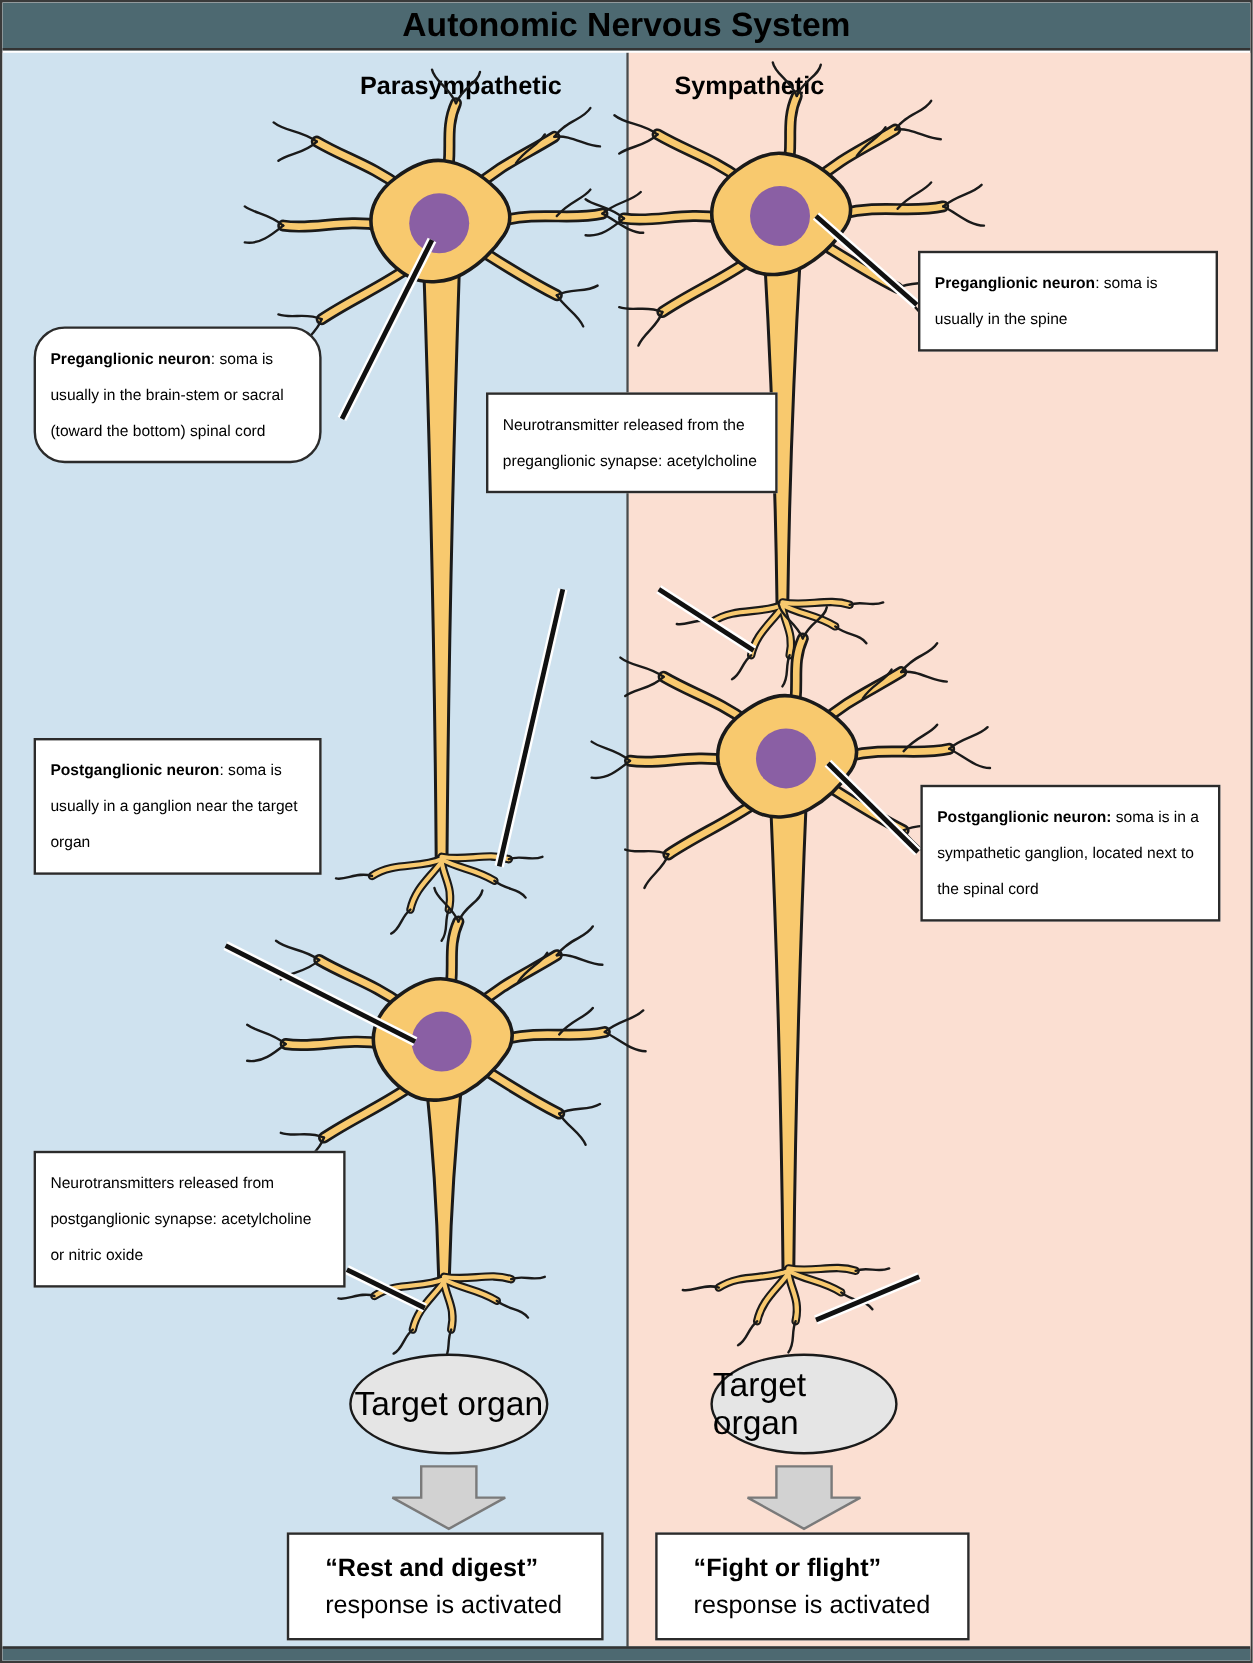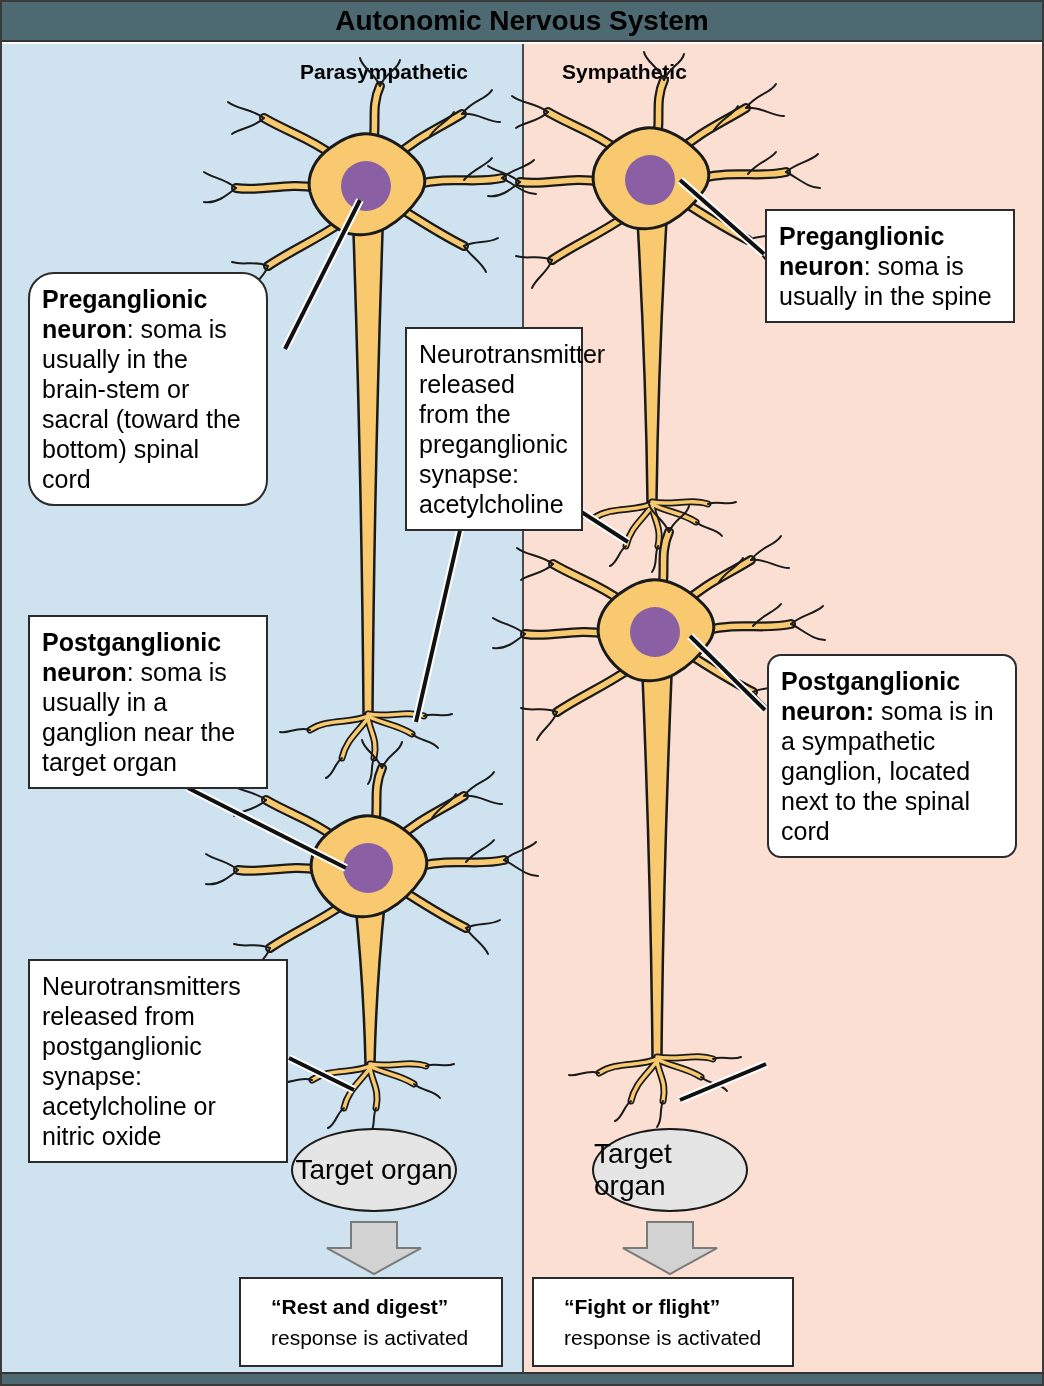--- a/index.html
+++ b/index.html
@@ -27,21 +27,21 @@
   .axon{fill:var(--neuron-fill,#f8c96e);stroke:#1a1a1a;stroke-width:2.5;}
   .arm-o{fill:none;stroke:#1a1a1a;stroke-width:10;stroke-linecap:round;}
   .arm-i{fill:none;stroke:var(--neuron-fill,#f8c96e);stroke-width:5.5;stroke-linecap:round;}
   .twig{fill:none;stroke:#1a1a1a;stroke-width:2;stroke-linecap:round;}
   .root-o{fill:none;stroke:#1a1a1a;stroke-width:7;stroke-linecap:round;}
   .root-i{fill:none;stroke:var(--neuron-fill,#f8c96e);stroke-width:3.5;stroke-linecap:round;}
   .nucleus{fill:var(--nucleus,#8a5fa4);}
   .blockarrow{fill:var(--arrow-fill,#d2d2d2);stroke:var(--arrow-stroke,#7a7a7a);stroke-width:2;}
   .tbox{
     position:absolute;background:#ffffff;border:2px solid var(--box-border,#2b2b2b);
-    padding:10px 12px;font-size:25px;line-height:30px;box-sizing:border-box;
+    padding:10px 12px;font-size:13px;line-height:30px;box-sizing:border-box;
   }
   .tbox .b{font-weight:bold;}
   .oval{
     position:absolute;background:#e5e5e5;border:2px solid #1a1a1a;border-radius:50%;
     display:flex;align-items:center;justify-content:center;font-size:28px;box-sizing:border-box;
   }
   .resp{
     position:absolute;background:#ffffff;border:2px solid var(--box-border,#2b2b2b);
     padding:12px 30px;font-size:21px;line-height:31px;box-sizing:border-box;
   }
@@ -165,51 +165,51 @@
     </g>
 
     <polygon class="blockarrow" points="349,1220 395,1220 395,1246 419,1246 372,1272 325,1246 349,1246"></polygon>
     <polygon class="blockarrow" points="645,1220 691,1220 691,1246 715,1246 668,1272 621,1246 645,1246"></polygon>
   </svg>
 
   <div class="tbox" style="left:26px;top:270px;width:240px;border-radius:26px;">
     <span class="b">Preganglionic neuron</span><span>: soma is usually in the brain-stem or sacral (toward the bottom) spinal cord</span>
   </div>
 
-  <div class="tbox" style="left:403px;top:325px;width:178px;">
+  <div class="tbox" style="left:403px;top:325px;width:243px;">
     <span class="b"></span><span>Neurotransmitter released from the preganglionic synapse: acetylcholine</span>
   </div>
 
   <div class="tbox" style="left:763px;top:207px;width:250px;">
     <span class="b">Preganglionic neuron</span><span>: soma is usually in the spine</span>
   </div>
 
   <div class="tbox" style="left:26px;top:613px;width:240px;">
     <span class="b">Postganglionic neuron</span><span>: soma is usually in a ganglion near the target organ</span>
   </div>
 
-  <div class="tbox" style="left:765px;top:652px;width:250px;border-radius:14px;">
+  <div class="tbox" style="left:765px;top:652px;width:250px;">
     <span class="b">Postganglionic neuron:</span><span> soma is in a sympathetic ganglion, located next to the spinal cord</span>
   </div>
 
   <div class="tbox" style="left:26px;top:957px;width:260px;">
     <span class="b"></span><span>Neurotransmitters released from postganglionic synapse: acetylcholine or nitric oxide</span>
   </div>
 
 
   <div class="oval" style="left:289px;top:1126px;width:166px;height:84px;">
     <span>Target organ</span>
   </div>
   <div class="oval" style="left:590px;top:1126px;width:156px;height:84px;">
     <span>Target organ</span>
   </div>
 
   <div class="resp" style="left:237px;top:1275px;width:264px;">
     <div class="l1">“Rest and digest”</div>
     <div class="l2">response is activated</div>
   </div>
-  <div class="resp" style="left:530px;top:1275px;width:262px;">
+  <div class="resp" style="left:544px;top:1275px;width:262px;">
     <div class="l1">“Fight or flight”</div>
     <div class="l2">response is activated</div>
   </div>
 
   <div class="bottombar"></div>
 </div>
 
 </body></html>

